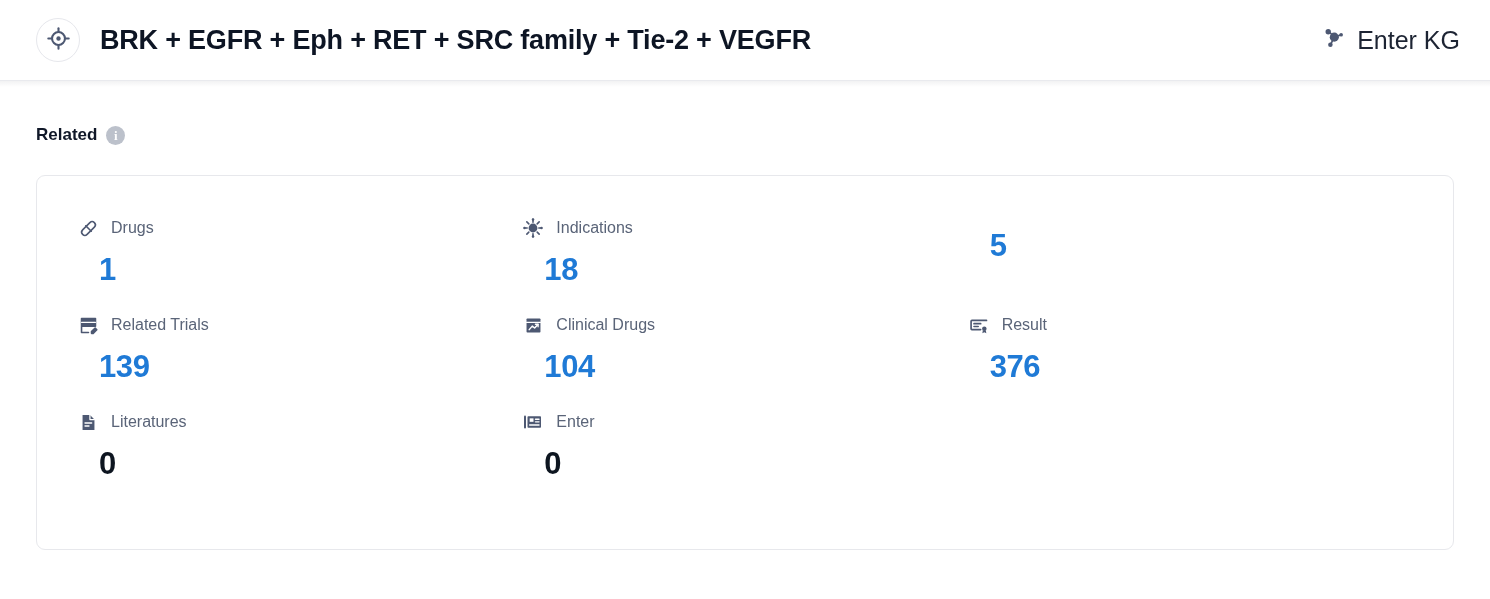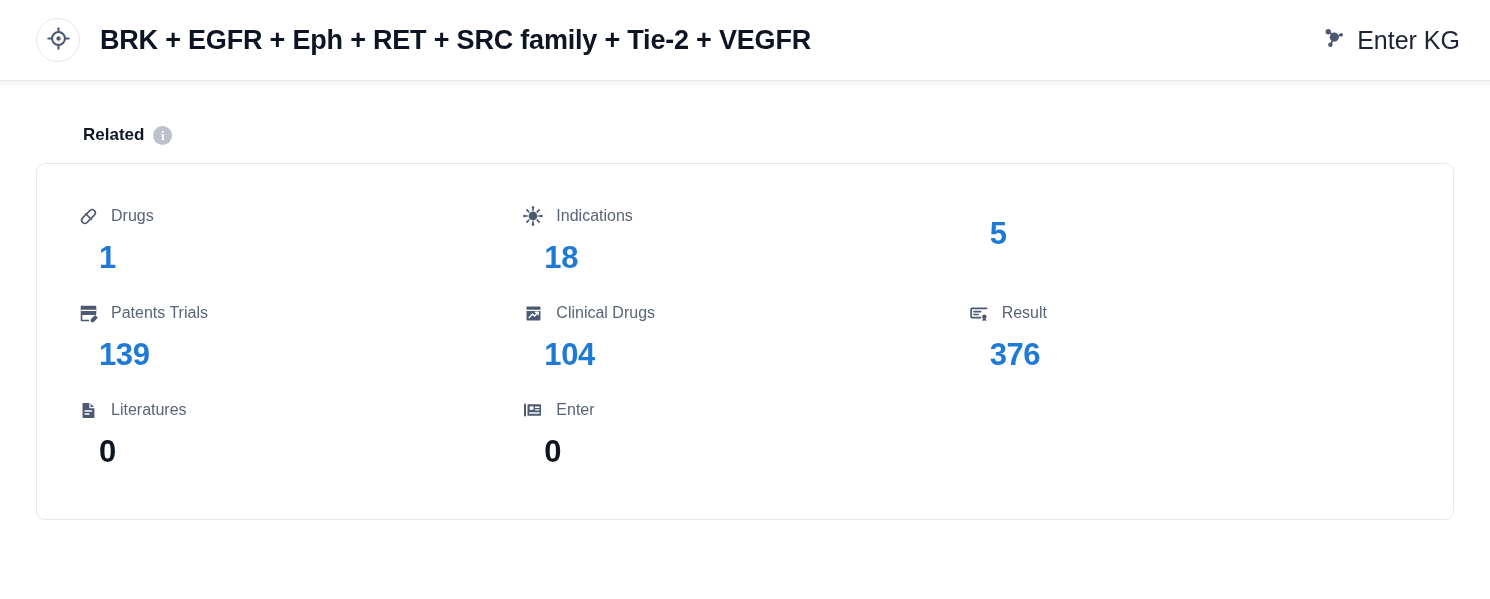--- a/index.html
+++ b/index.html
@@ -85,21 +85,20 @@
     display: flex;
     align-items: center;
     gap: 9px;
     padding-top: 44px;
     padding-bottom: 18px;
   }
   .section-title {
     font-size: 17px;
     font-weight: 700;
     color: #101828;
-    margin-left: 47px;
   }
   .info-dot {
     width: 19px;
     height: 19px;
     border-radius: 50%;
     background: #bcc1cb;
     color: #ffffff;
     font-size: 13px;
     font-weight: 700;
     font-family: "Liberation Serif", serif;
@@ -108,21 +107,22 @@
     justify-content: center;
     line-height: 1;
     cursor: pointer;
     flex: 0 0 auto;
   }
 
   .related-card {
     border: 1px solid #e7e8ec;
     border-radius: 9px;
     background: #ffffff;
-    padding: 30px 40px 34px 40px;
+    padding: 30px 40px 52px 40px;
+    margin-top: 12px;
   }
 
   .stats-grid {
     display: grid;
     grid-template-columns: repeat(3, 1fr);
     row-gap: 0;
     column-gap: 0;
   }
 
   .stat {
@@ -255,21 +255,21 @@
       <div class="stat">
         <div class="stat-head">
           <span class="stat-icon">
             <svg width="19" height="19" viewBox="0 0 24 24" fill="none" stroke="#4d5872" stroke-width="2" stroke-linecap="round" stroke-linejoin="round">
               <path d="M3.2 3.2h17.6v9.6H3.2z" fill="#4d5872"></path>
               <line x1="3.2" y1="8" x2="20.8" y2="8" stroke="#ffffff" stroke-width="1.6"></line>
               <path d="M3.2 13.5v7.3h8.8"></path>
               <path d="M20.4 15.2l2.1 2.1-4.6 4.6h-2.1v-2.1z" fill="#4d5872"></path>
             </svg>
           </span>
-          <span class="stat-label">Patents Trials</span>
+          <span class="stat-label">Related Trials</span>
         </div>
         <div class="stat-value">139</div>
       </div>
 
       <div class="stat">
         <div class="stat-head">
           <span class="stat-icon">
             <svg width="19" height="19" viewBox="0 0 24 24" fill="none" stroke="#4d5872" stroke-width="2" stroke-linecap="round" stroke-linejoin="round">
               <rect x="3.2" y="3.2" width="17.6" height="17.6" rx="1" fill="#4d5872" stroke="none"></rect>
               <line x1="3.2" y1="8" x2="20.8" y2="8" stroke="#ffffff" stroke-width="1.7"></line>

